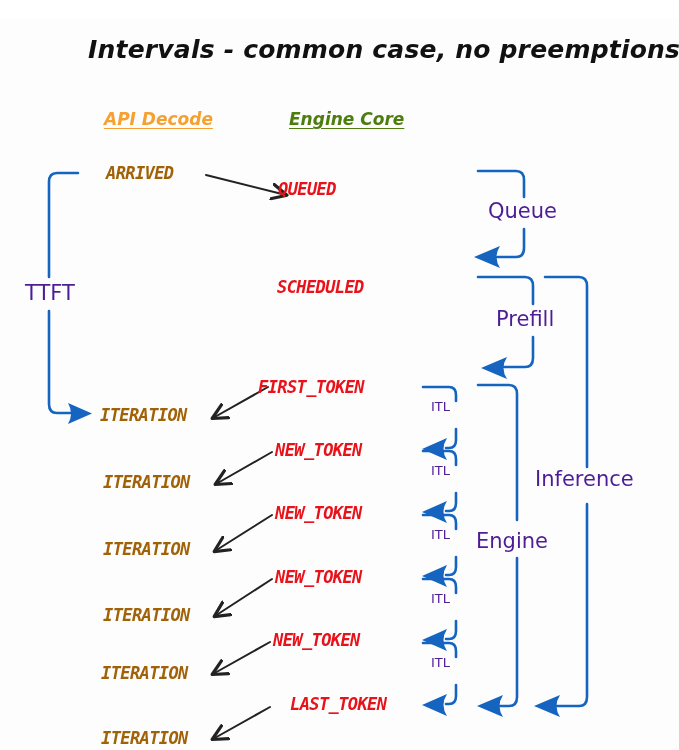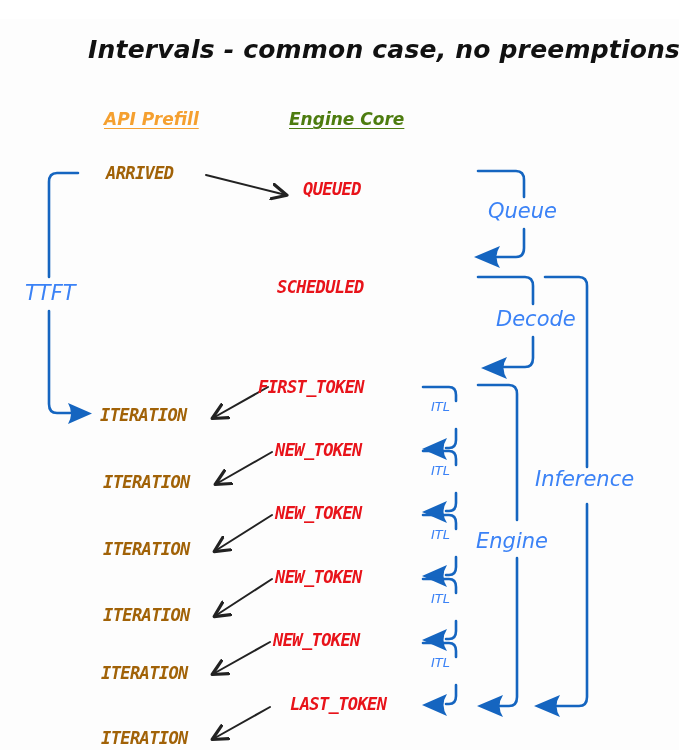--- a/index.html
+++ b/index.html
@@ -55,24 +55,23 @@
     font-weight: bold;
     font-size: 17px;
     letter-spacing: -0.6px;
   }
   .state.orange { color: #a16207; }
   .state.red    { color: #E8131A; }
   
   .metric {
     font-family: "DejaVu Sans", sans-serif;
     font-size: 21px;
-    color: #3b82f6;
+    color: #4c1d95;
     background: #fdfdfd;
     padding: 0 3px;
-    font-style: italic;
   }
   .metric.small { font-size: 13px; }
 </style>
 </head>
 <body>
 
 <div id="canvas">
 
   <svg id="diagram" viewBox="0 0 679 750">
     <defs>
@@ -143,45 +142,45 @@
       <path d="M447,610 L422,621 L447,632 Q440,621 447,610 Z" fill="#1565C0"></path>
 
       <path d="M423,624 L449,624 Q456,624 456,632 L456,638" fill="none" stroke="#1565C0" stroke-width="2.6" stroke-linecap="round"></path>
       <path d="M456,666 L456,677 Q456,685 449,685 L446,685" fill="none" stroke="#1565C0" stroke-width="2.6" stroke-linecap="round"></path>
       <path d="M447,675 L422,686 L447,697 Q440,686 447,675 Z" fill="#1565C0"></path>
     </g>
   </svg>
 
   <div class="lbl title" style="left:88px; top:18px;">Intervals - common case, no preemptions</div>
 
-  <div class="lbl colhead api" style="left:104px; top:92px;">API Prefill</div>
+  <div class="lbl colhead api" style="left:104px; top:92px;">API Decode</div>
   <div class="lbl colhead engine" style="left:289px; top:92px;">Engine Core</div>
 
   <div class="lbl state orange" style="left:106px; top:146px;">ARRIVED</div>
 
   <div class="lbl state orange" style="left:100px; top:388px;">ITERATION</div>
   <div class="lbl state orange" style="left:103px; top:455px;">ITERATION</div>
   <div class="lbl state orange" style="left:103px; top:522px;">ITERATION</div>
   <div class="lbl state orange" style="left:103px; top:588px;">ITERATION</div>
   <div class="lbl state orange" style="left:101px; top:646px;">ITERATION</div>
   <div class="lbl state orange" style="left:101px; top:711px;">ITERATION</div>
 
-  <div class="lbl state red" style="left:303px; top:162px;text-align:right;">QUEUED</div>
+  <div class="lbl state red" style="left:278px; top:162px;text-align:right;">QUEUED</div>
   <div class="lbl state red" style="left:277px; top:260px;">SCHEDULED</div>
 
   <div class="lbl state red" style="left:258px; top:360px;">FIRST_TOKEN</div>
   <div class="lbl state red" style="left:275px; top:423px;">NEW_TOKEN</div>
   <div class="lbl state red" style="left:275px; top:486px;">NEW_TOKEN</div>
   <div class="lbl state red" style="left:275px; top:550px;">NEW_TOKEN</div>
   <div class="lbl state red" style="left:273px; top:613px;">NEW_TOKEN</div>
   <div class="lbl state red" style="left:290px; top:677px;">LAST_TOKEN</div>
 
   <div class="lbl metric" style="left:22px; top:264px;">TTFT</div>
   <div class="lbl metric" style="left:485px; top:182px;">Queue</div>
-  <div class="lbl metric" style="left:493px; top:290px;">Decode</div>
+  <div class="lbl metric" style="left:493px; top:290px;">Prefill</div>
   <div class="lbl metric" style="left:473px; top:512px;">Engine</div>
   <div class="lbl metric" style="left:532px; top:450px;">Inference</div>
 
   <div class="lbl metric small" style="left:428px; top:381px;">ITL</div>
   <div class="lbl metric small" style="left:428px; top:445px;">ITL</div>
   <div class="lbl metric small" style="left:428px; top:509px;">ITL</div>
   <div class="lbl metric small" style="left:428px; top:573px;">ITL</div>
   <div class="lbl metric small" style="left:428px; top:637px;">ITL</div>
 
 </div>

